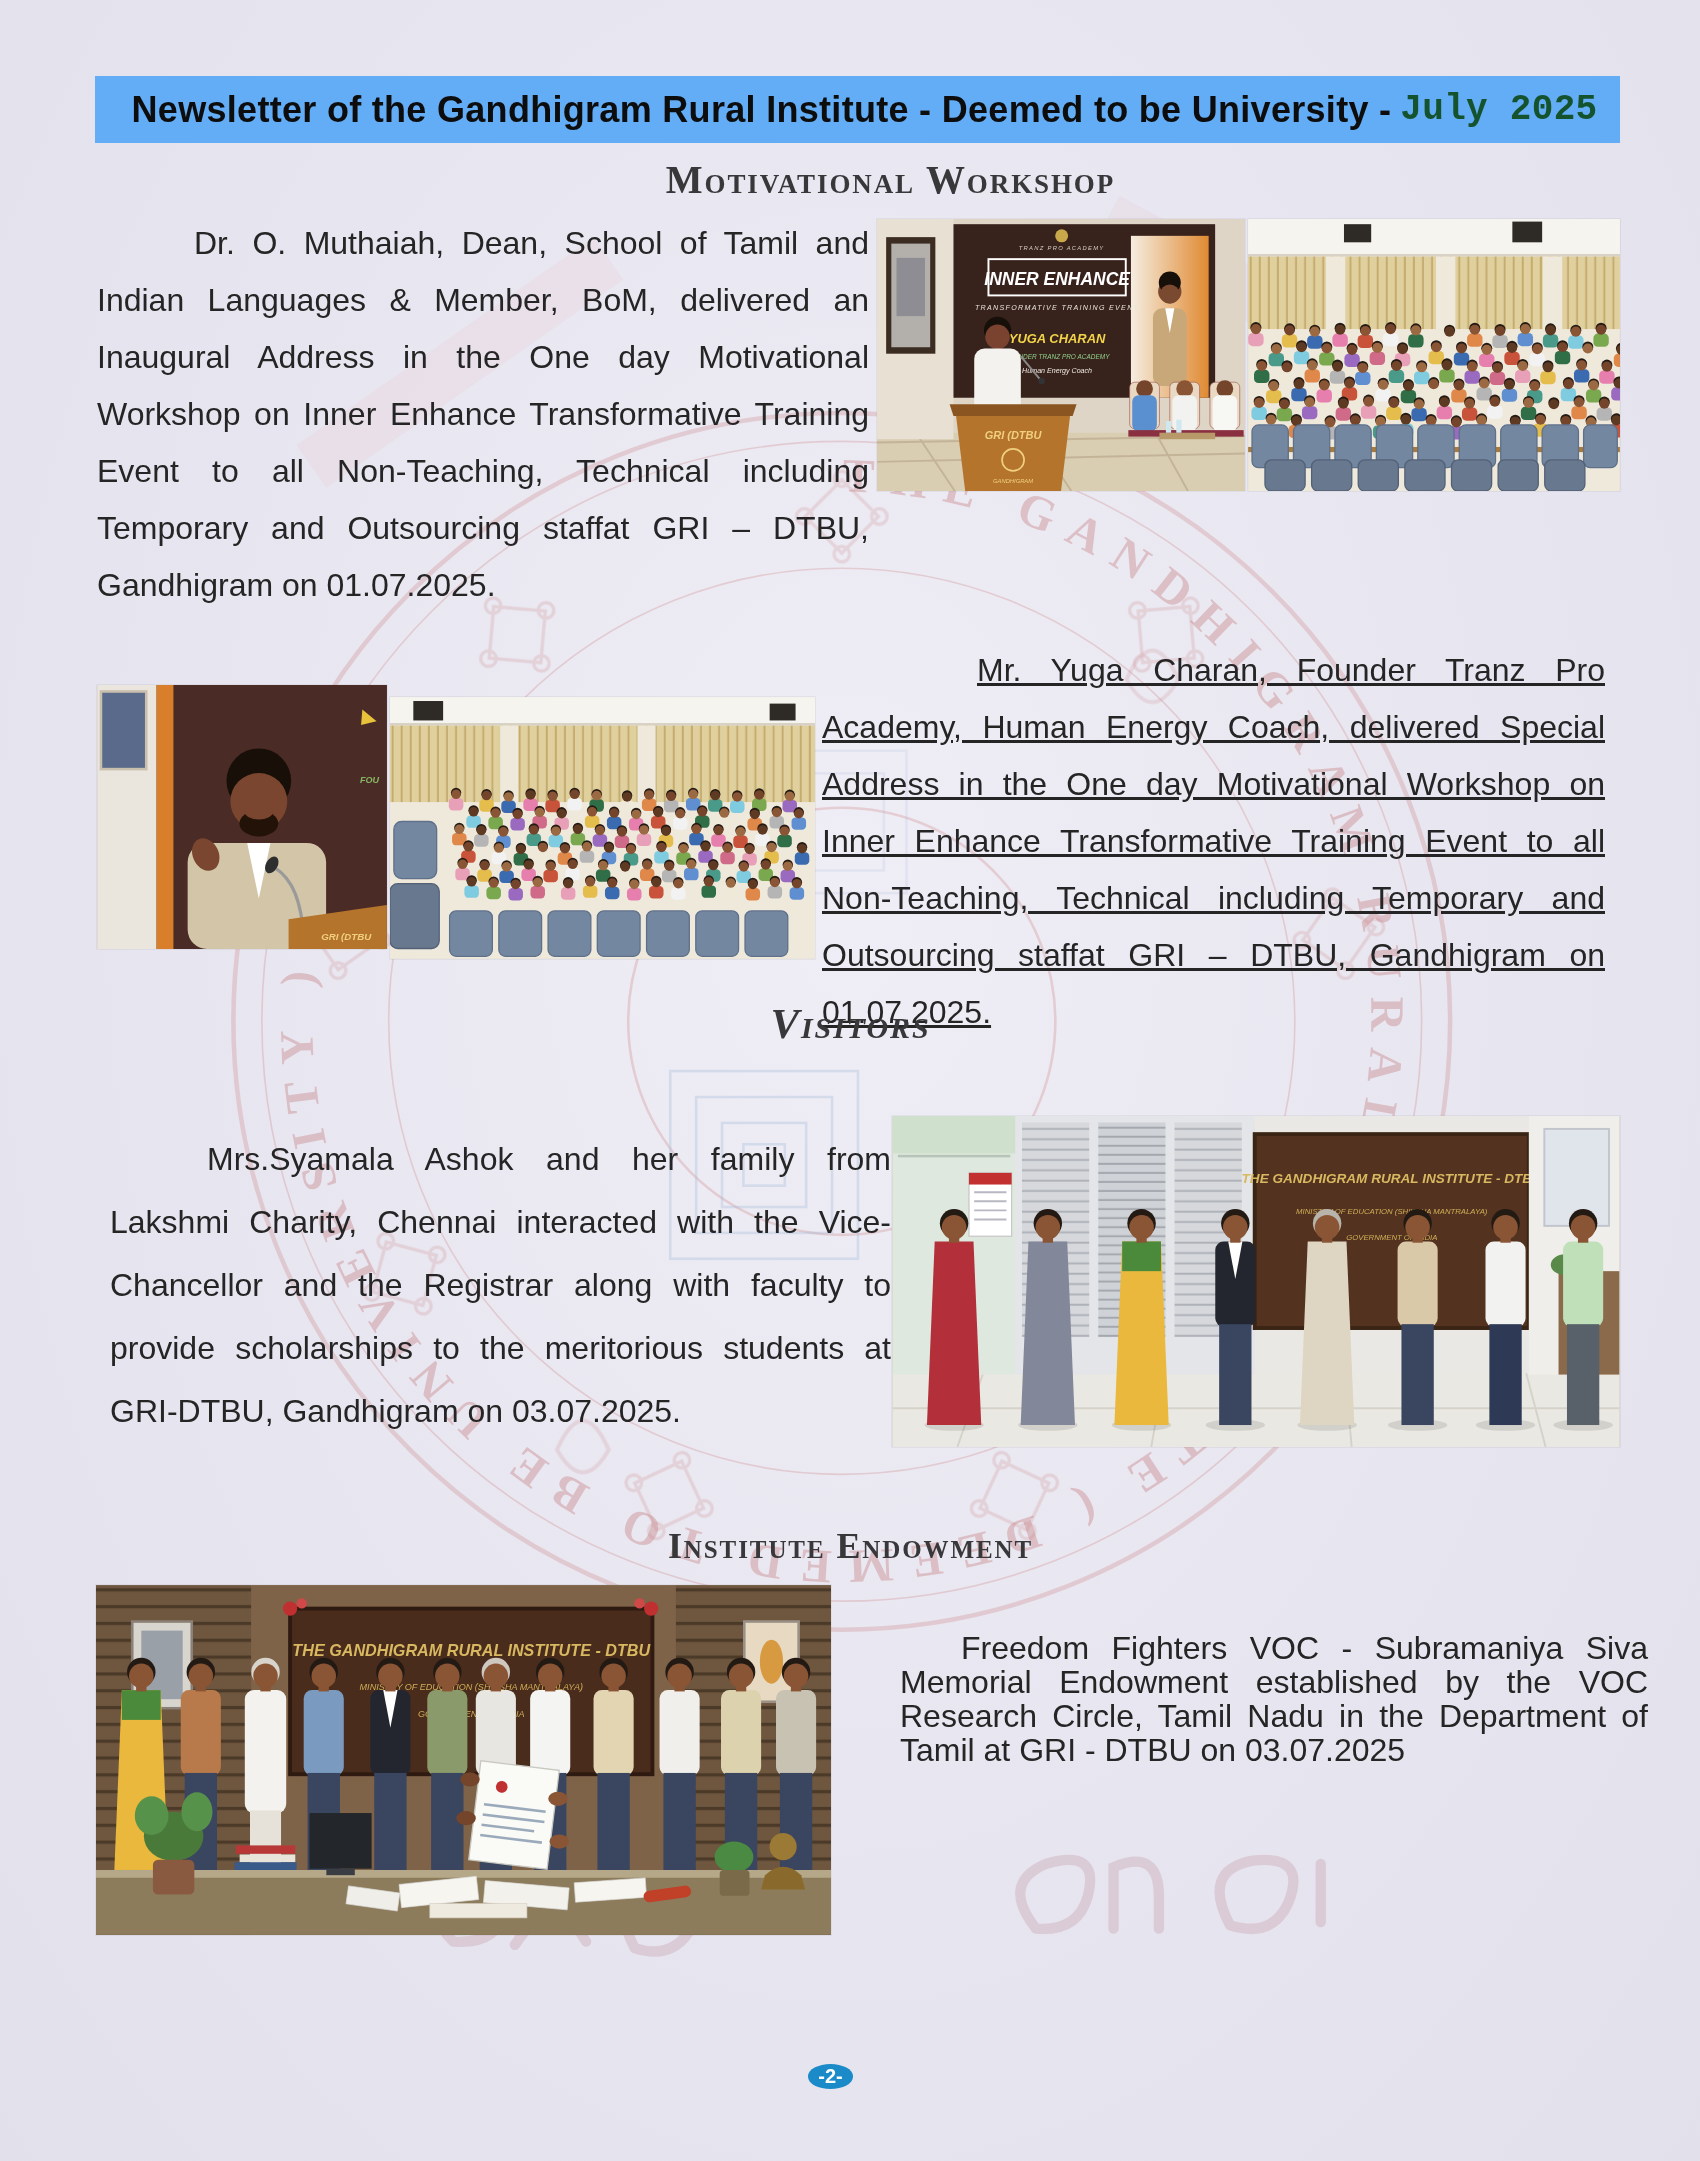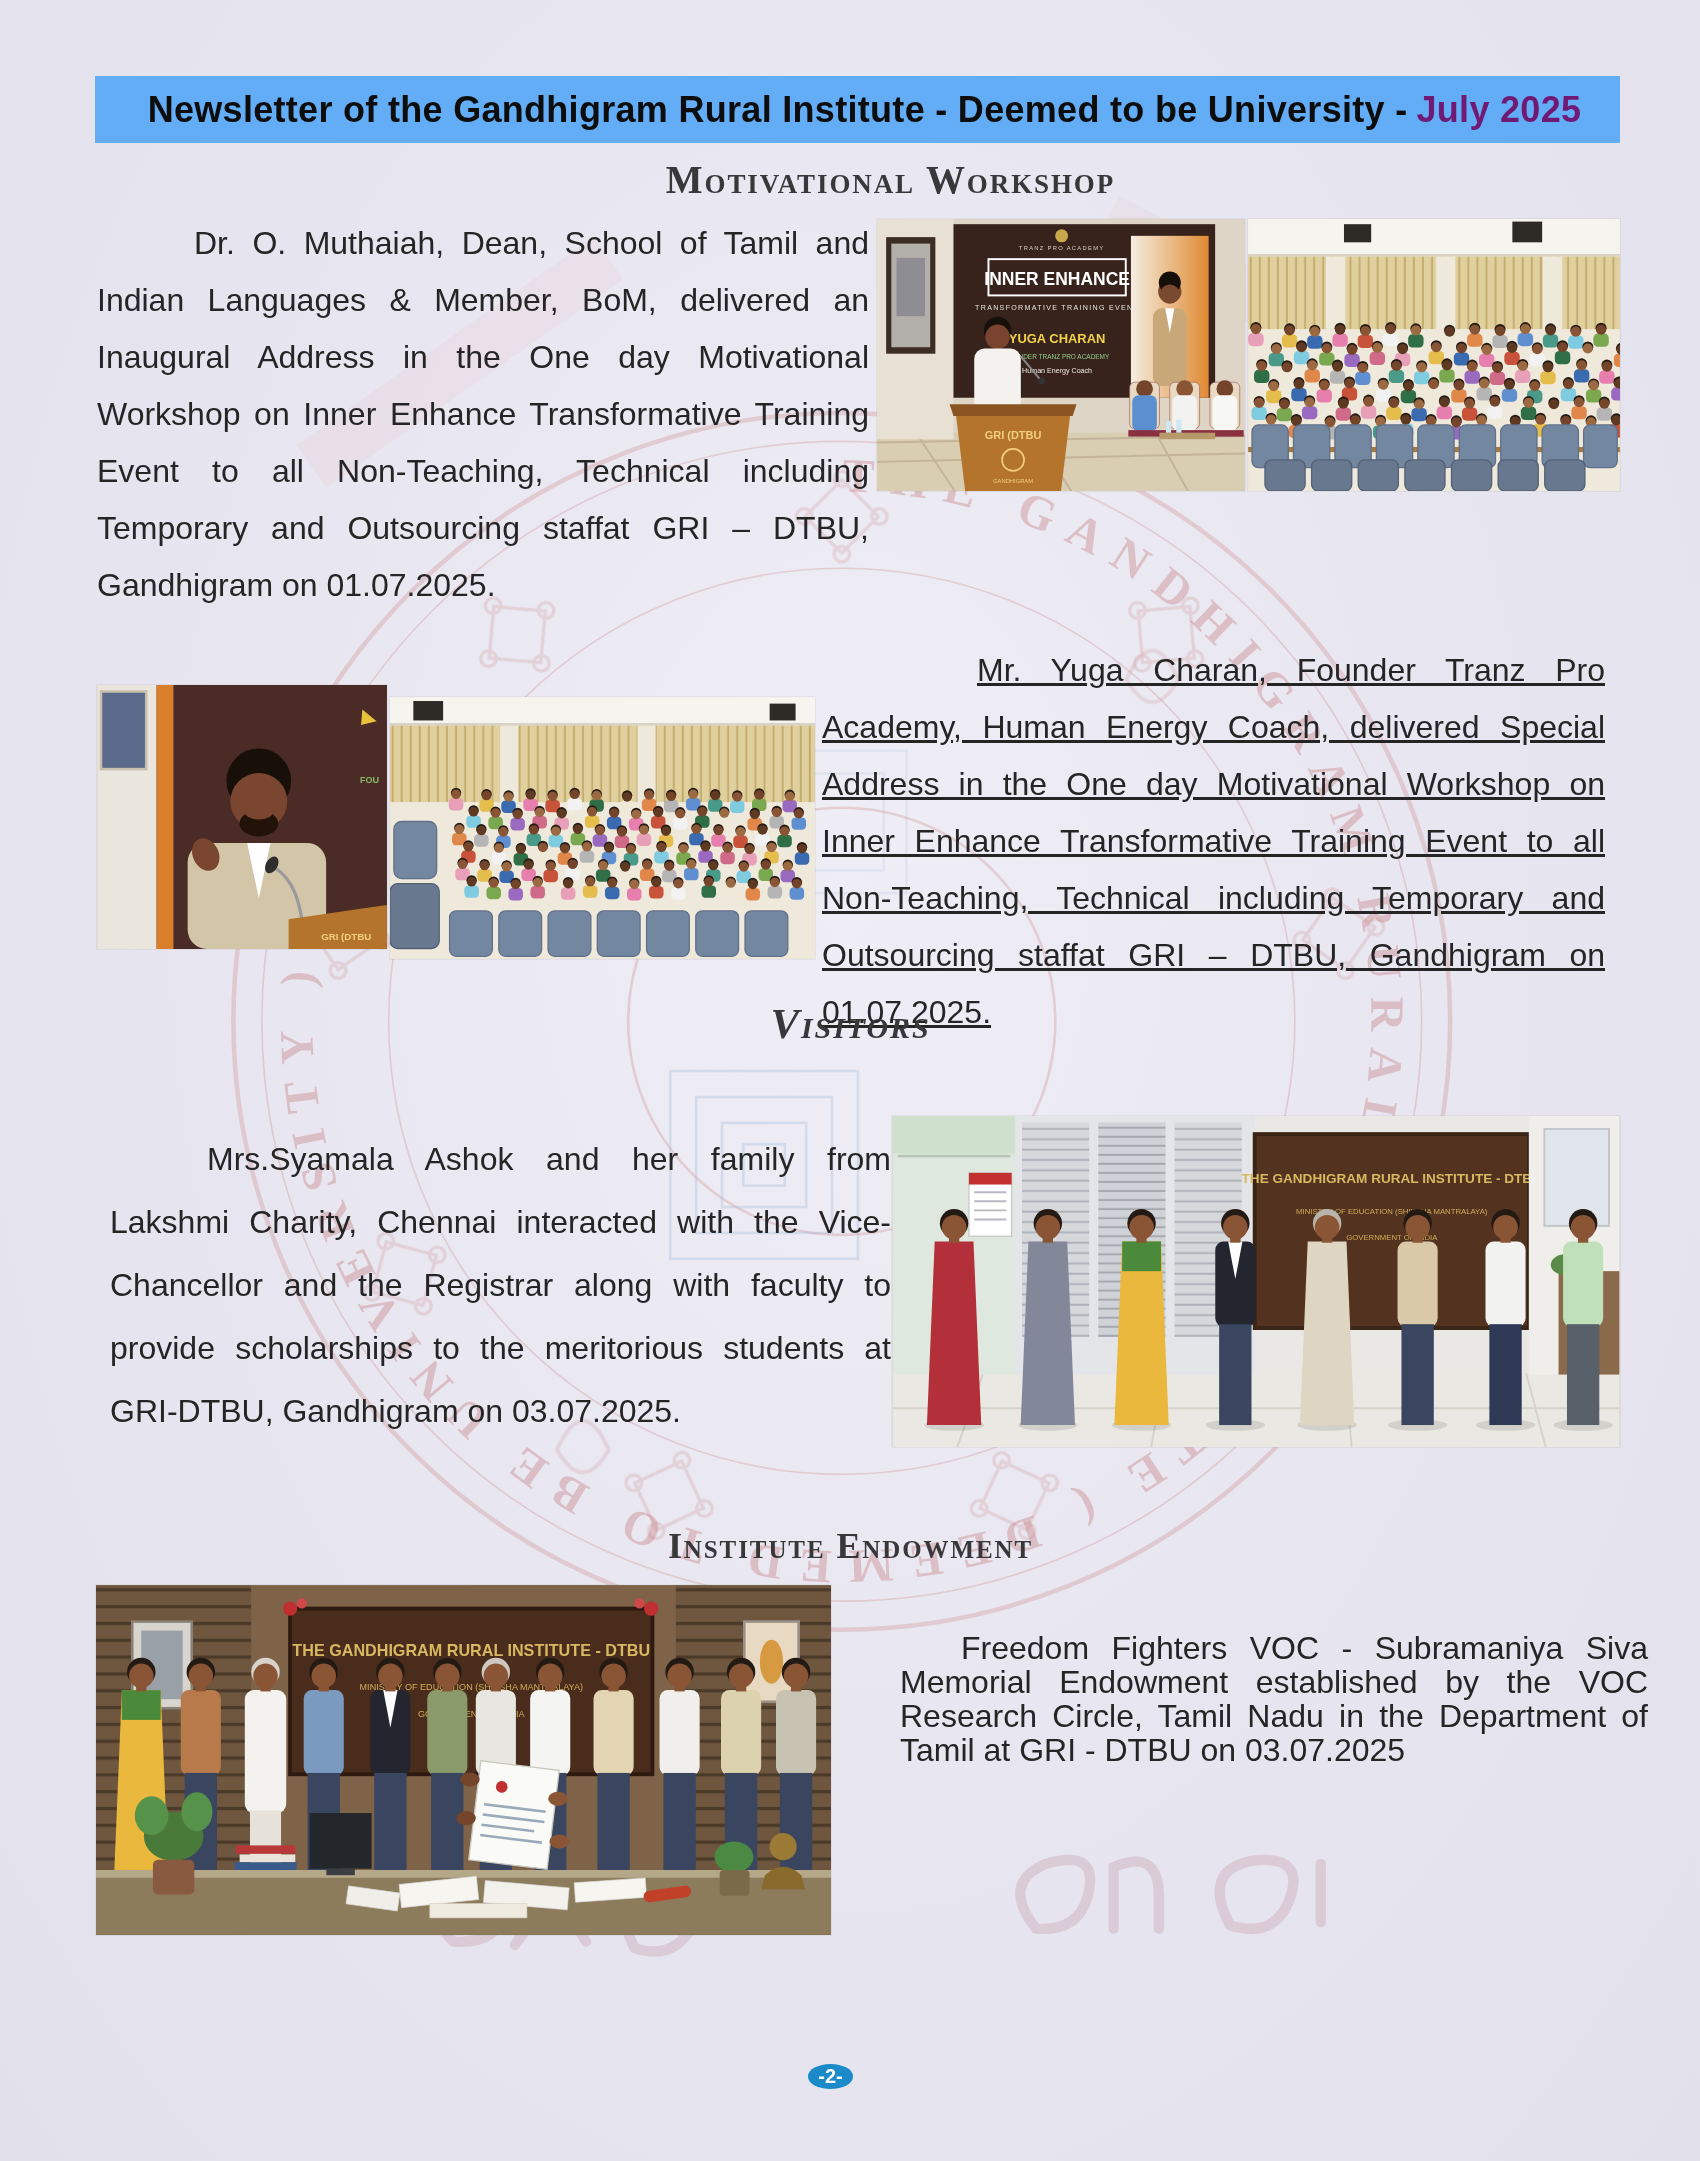--- a/index.html
+++ b/index.html
@@ -17,21 +17,21 @@
   }
   .banner .date{margin-left:9px;}
   .h-section{
     left:0;width:100%;text-align:center;
     font-family:"Liberation Serif", serif;font-variant:small-caps;font-weight:bold;
     font-size:39px;color:#38383a;letter-spacing:1.9px;
   }
   .para{
     font-size:32px;color:#252525;text-align:justify;
   }
-  .photo{overflow:hidden;background:#cfcabe;box-shadow:0 0 0 0.6px rgba(60,60,80,0.10);}
+  .photo{overflow:hidden;background:#cfcabe;box-shadow:0 0 0 0.6px rgba(60,60,80,0.10);font-style:italic;}
   .photo svg{display:block;width:100%;height:100%;}
   .badge{
     display:flex;align-items:center;justify-content:center;
     border-radius:50%;color:#ffffff;font-weight:bold;font-size:20px;
   }
   .wm{left:0;top:0;pointer-events:none;}
 </style>
 </head>
 <body>
 
@@ -141,21 +141,21 @@
       <path d="M 1600 2980 q -55 -70 15 -100 q 85 -25 65 50 q -15 55 -80 50 m 120 0 v -95 q 70 -30 70 45 v 50"></path>
       <path d="M 1900 2975 q -45 -85 35 -100 q 85 -10 55 65 q -25 55 -90 35 m 140 -5 v -90"></path>
     </g>
 
     <rect x="430" y="520" width="560" height="80" fill="#e8b8c0" opacity="0.14" transform="rotate(-35 710 560)"></rect>
     <rect x="1680" y="420" width="520" height="80" fill="#e8b8c0" opacity="0.12" transform="rotate(28 1940 460)"></rect>
   </svg>
 
   <div class="abs banner" style="left: 95px; top: 76px; width: 1511px; height: 67px; background: rgb(99, 173, 247); padding-left: 14px;">
     <span>Newsletter of the Gandhigram Rural Institute - Deemed to be University -</span>
-    <span class="date" style="color: #701a75;">July 2025</span>
+    <span class="date" style="color: #14532d; font-family: Liberation Mono, monospace;">July 2025</span>
   </div>
 
   <div class="abs h-section" style="top:157px;padding-left:40px;">Motivational Workshop</div>
 
   <div class="abs para" style="left:97px;top:215px;width:772px;line-height:57px;text-indent:97px;">Dr. O. Muthaiah, Dean, School of Tamil and Indian Languages &amp; Member, BoM, delivered an Inaugural Address in the One day Motivational Workshop on Inner Enhance Transformative Training Event to all Non-Teaching, Technical including Temporary and Outsourcing staffat GRI – DTBU, Gandhigram on 01.07.2025.</div>
 
   <div class="abs photo" style="left:877px;top:219px;width:368px;height:272px;">
     <svg viewBox="0 0 568 420">
       <defs>
         <linearGradient id="panelG" x1="0" y1="0" x2="1" y2="0">

